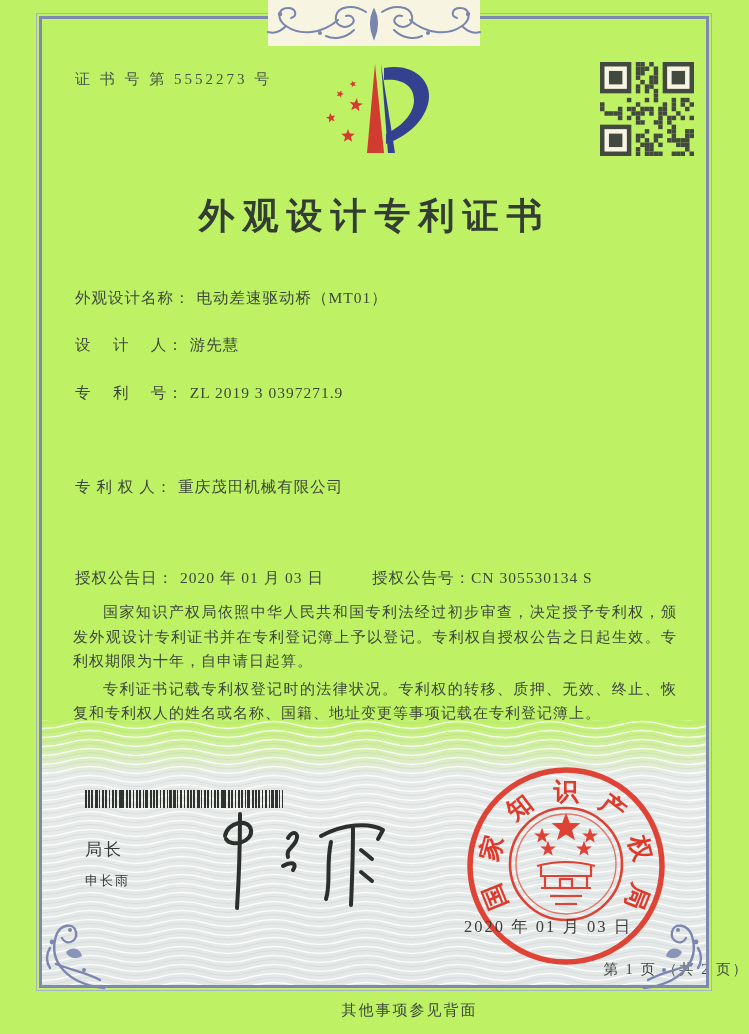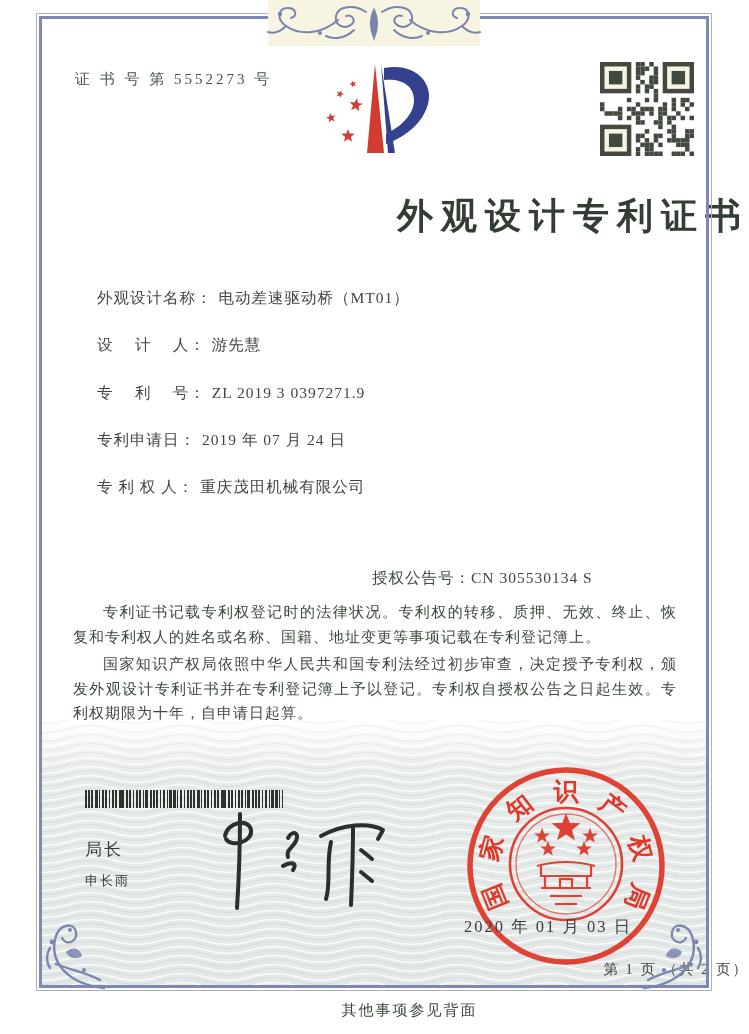--- a/index.html
+++ b/index.html
@@ -1,35 +1,35 @@
 <!DOCTYPE html>
 <html><head>
 <meta charset="utf-8">
 <style>
   html,body{margin:0;padding:0;background:#dcdcd8;}
   .page{
     position:relative;width:749px;height:1034px;margin:0 auto;
-    background:#ffffff;overflow:hidden;
+    background:#bef264;overflow:hidden;
     font-family:"Liberation Serif","DejaVu Serif",serif;color:#3d483d;
   }
   
   .frame-outer{position:absolute;left:36px;top:13px;width:674px;height:976px;
     border:1px solid #a9b1c9;z-index:5;pointer-events:none;}
   .frame-inner{position:absolute;left:2px;top:2px;right:2px;bottom:2px;
     border:3px solid #7e88b0;}
   
   .cert-no{position:absolute;left:75px;top:70px;font-size:15px;letter-spacing:3px;
     color:#47524a;z-index:4;}
   .logo{position:absolute;left:318px;top:56px;width:120px;height:105px;z-index:4;}
   .qr{position:absolute;left:600px;top:62px;width:94px;height:94px;z-index:4;}
-  .title{position:absolute;left:0;top:192px;width:100%;text-align:right;
+  .title{position:absolute;left:0;top:192px;width:100%;text-align:center;
     font-size:36px;font-weight:700;letter-spacing:8px;color:#333d33;z-index:4;}
   
   .field{position:absolute;left:75px;font-size:15.5px;letter-spacing:1px;
-    color:#3c473c;z-index:4;white-space:nowrap;margin-left:22px;}
+    color:#3c473c;z-index:4;white-space:nowrap;}
   .field .val{margin-left:6px;}
   .grant-no{position:absolute;left:372px;font-size:15.5px;letter-spacing:1px;
     color:#3c473c;z-index:4;white-space:nowrap;}
   
   .paras{position:absolute;left:73px;top:600px;width:604px;font-size:15px;
     line-height:24.5px;letter-spacing:1px;text-align:justify;color:#3c473c;z-index:4;}
   .paras p{margin:0 0 3px 0;text-indent:2em;}
   
   .band{position:absolute;left:41px;top:720px;width:666px;height:267px;z-index:1;
     background:linear-gradient(180deg, rgba(231,235,233,0) 0px, #e7ebe9 55px, #e3e8e7 100%);}
@@ -326,33 +326,33 @@
 
   <div class="field" style="top:288px">
     <span>外观设计名称：</span><span class="val">电动差速驱动桥（MT01）</span>
   </div>
   <div class="field" style="top:335px">
     <span>设　 计　 人：</span><span class="val">游先慧</span>
   </div>
   <div class="field" style="top:383px">
     <span>专　 利　 号：</span><span class="val">ZL 2019 3 0397271.9</span>
   </div>
-  <div class="field" style="top:430px">
-    <span>专利申请日：</span><span class="val">2019 年 07 月 24 日</span>
-  </div>
   <div class="field" style="top:477px">
     <span>专 利 权 人：</span><span class="val">重庆茂田机械有限公司</span>
   </div>
+  <div class="field" style="top:568px">
+    <span>授权公告日：</span><span class="val">2020 年 01 月 03 日</span>
+  </div>
   <div class="grant-no" style="top:568px">
     <span>授权公告号：</span><span class="val">CN 305530134 S</span>
   </div>
 
   <div class="paras">
+    <p>国家知识产权局依照中华人民共和国专利法经过初步审查，决定授予专利权，颁发外观设计专利证书并在专利登记簿上予以登记。专利权自授权公告之日起生效。专利权期限为十年，自申请日起算。</p>
     <p>专利证书记载专利权登记时的法律状况。专利权的转移、质押、无效、终止、恢复和专利权人的姓名或名称、国籍、地址变更等事项记载在专利登记簿上。</p>
-    <p>国家知识产权局依照中华人民共和国专利法经过初步审查，决定授予专利权，颁发外观设计专利证书并在专利登记簿上予以登记。专利权自授权公告之日起生效。专利权期限为十年，自申请日起算。</p>
   </div>
 
   <div class="barcode"></div>
 
   <div class="sig-title">局长</div>
   <div class="sig-name">申长雨</div>
   <svg class="sig-hand" viewBox="0 0 210 112">
     <g stroke="#2b302c" stroke-width="4" fill="none" stroke-linecap="round" stroke-linejoin="round">
       <path d="M30,30 C32,16 54,12 56,24 C58,36 36,42 31,33"></path>
       <path d="M45,8 C45,40 44,72 42,102"></path>

